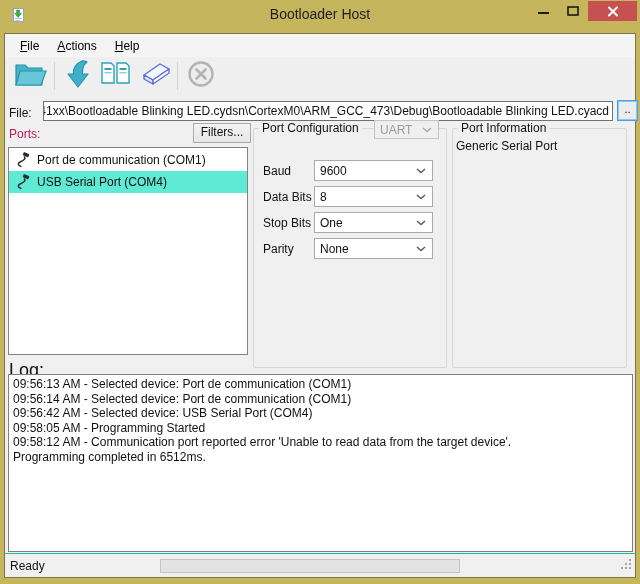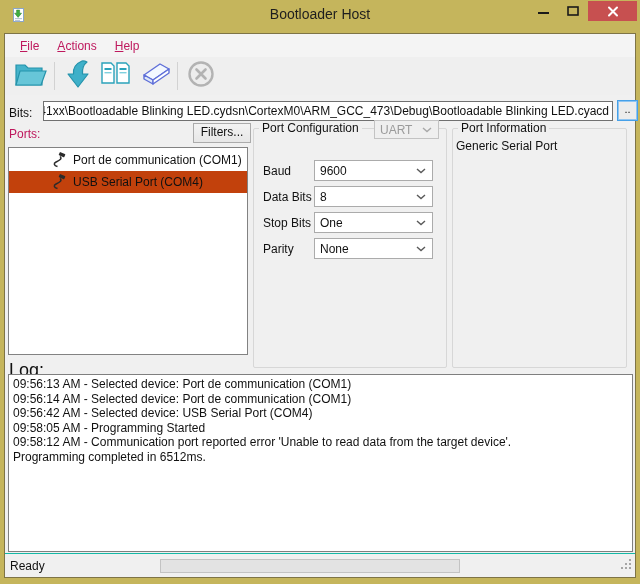--- a/index.html
+++ b/index.html
@@ -23,21 +23,21 @@
   
   .frame {
     position:absolute; left:4px; right:4px; top:33px; bottom:6px;
     background:#f0f0f0; border:1px solid #7e7446;
   }
   
   .menubar {
     position:absolute; left:0; right:0; top:0; height:23px;
     background:#f4f4f4; display:flex; align-items:center; padding-left:6px;
   }
-  .menu-item { padding:4px 9px; font-size:12px; color:#be185d; }
+  .menu-item { padding:4px 9px; font-size:12px; color:#000000; }
   .menu-item::first-letter { text-decoration:underline; }
   
   .toolbar {
     position:absolute; left:0; right:0; top:23px; height:38px;
     background:#efefef; display:flex; align-items:center; padding-left:7px;
   }
   .tool-btn { width:38px; height:34px; display:flex; align-items:center; justify-content:center; }
   .tool-sep { width:1px; height:28px; background:#d2d2d2; margin:0 4px; }
   .tool-btn.disabled { opacity:.85; }
   
@@ -58,23 +58,23 @@
   .ports-label { position:absolute; left:4px; top:93px; font-size:12px; color:#be185d; }
   .filters-btn {
     position:absolute; left:188px; top:89px; width:58px; height:20px;
     background:linear-gradient(#f3f3f3,#e7e7e7); border:1px solid #ababab;
     font-size:12px; color:#111; text-align:center; line-height:17px;
   }
   .port-list {
     position:absolute; left:3px; top:113px; width:240px; height:208px;
     background:#fff; border:1px solid #828282; padding-top:1px;
   }
-  .port-item { height:22px; display:flex; align-items:center; font-size:12px; color:#111;padding-left:36px; }
+  .port-item { height:22px; display:flex; align-items:center; font-size:12px; color:#111; }
   .port-item .p-icon { width:15px; height:16px; margin:0 7px 0 6px; flex:none; }
-  .port-item.selected { background:#c2410c; }
+  .port-item.selected { background:#5eead4; }
   
   .groupbox {
     position:absolute; border:1px solid #d7d7d7; border-radius:2px;
   }
   .group-config { left:248px; top:94px; width:194px; height:240px; }
   .group-info   { left:447px; top:94px; width:175px; height:240px; }
   .group-title {
     position:absolute; top:-8px; left:5px; background:#f0f0f0;
     padding:0 3px; font-size:12px; color:#111;
   }
@@ -192,21 +192,21 @@
       <div class="tool-btn disabled">
         <span>
           <svg width="28" height="28" viewBox="0 0 28 28">
             <circle cx="14" cy="14" r="11.5" fill="#ededed" stroke="#a9a9a9" stroke-width="2.4"></circle>
             <path d="M9.5,9.5 L18.5,18.5 M18.5,9.5 L9.5,18.5" stroke="#a9a9a9" stroke-width="2.6" stroke-linecap="round"></path>
           </svg>
         </span>
       </div>
     </div>
 
-    <span class="file-label">Bits:</span>
+    <span class="file-label">File:</span>
     <div class="file-box">
       <span>ader_41xx\Bootloadable Blinking LED.cydsn\CortexM0\ARM_GCC_473\Debug\Bootloadable Blinking LED.cyacd</span>
     </div>
     <div class="browse-btn">..</div>
 
     <span class="ports-label">Ports:</span>
     <div class="filters-btn">Filters...</div>
 
     <div class="port-list">
       <div class="port-item">

